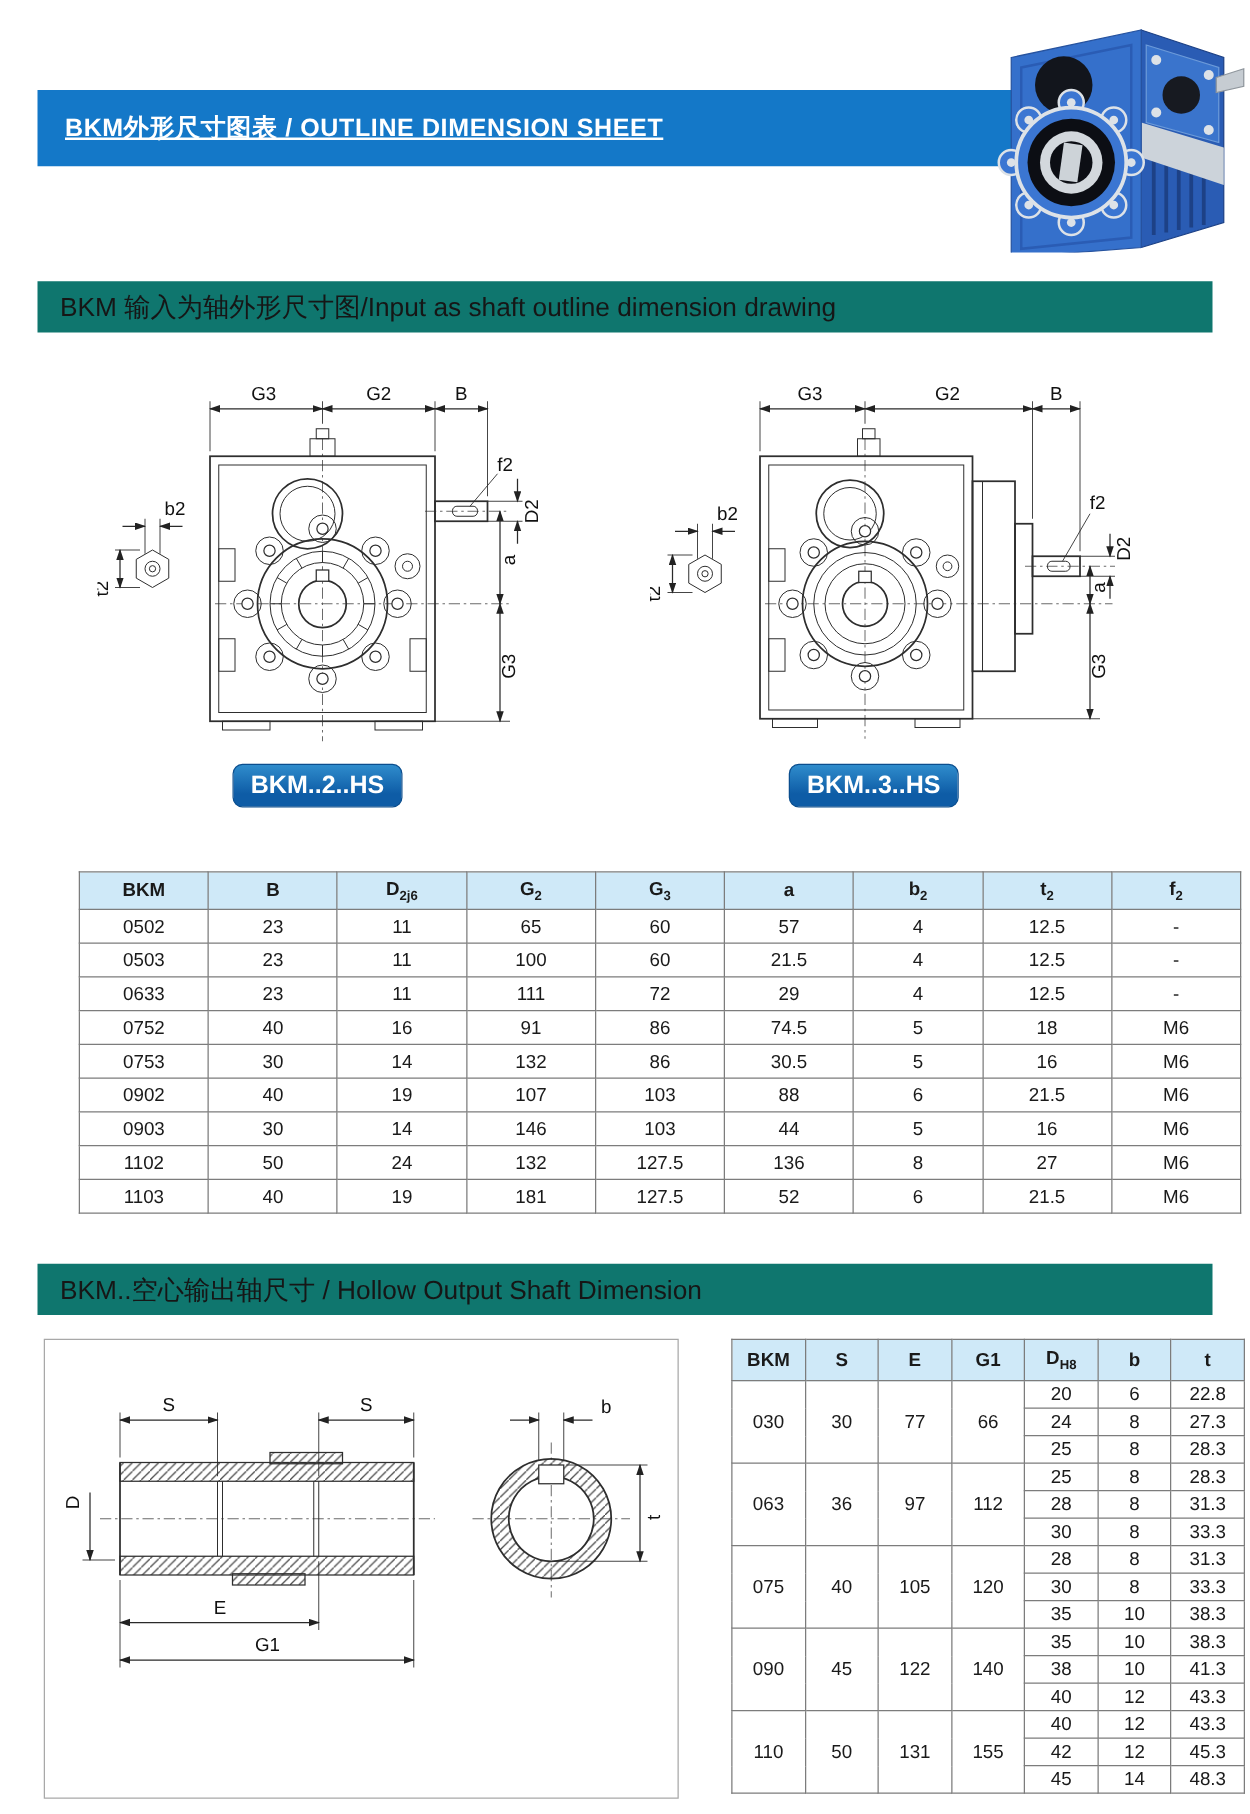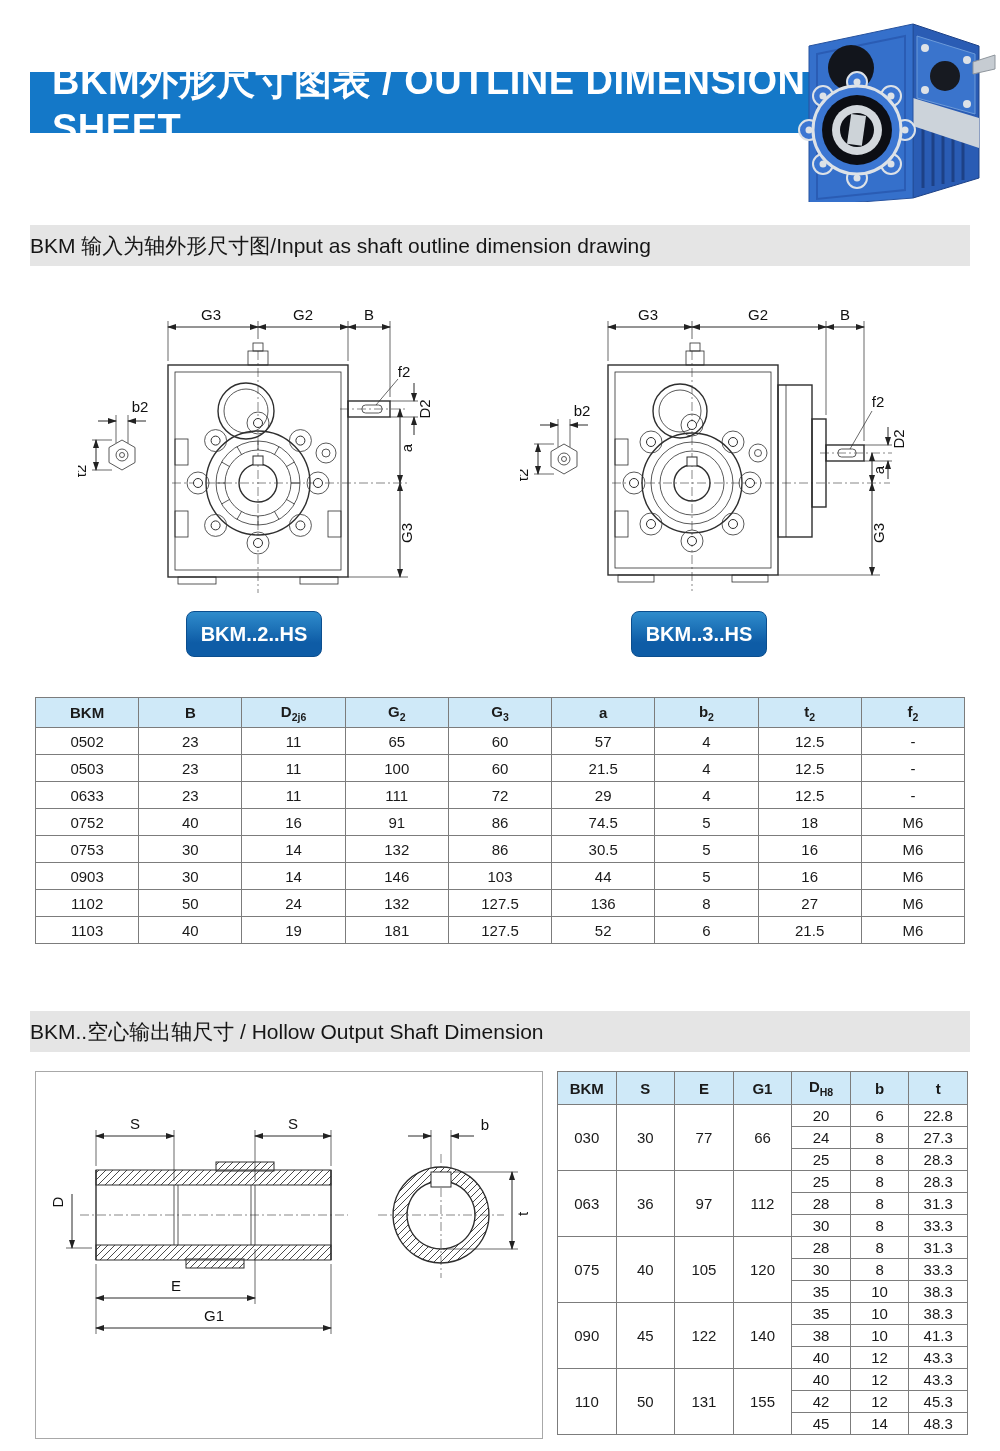--- a/index.html
+++ b/index.html
@@ -1,37 +1,37 @@
 <!DOCTYPE html>
 <html><head>
 <meta charset="utf-8">
 <style>
   html,body{margin:0;padding:0;background:#fff;}
   body{width:1000px;height:1451px;position:relative;font-family:"Liberation Sans","DejaVu Sans",sans-serif;color:#1a1a1a;overflow:hidden;}
   .abs{position:absolute;}
   
   .banner{left:30px;top:72px;width:782px;height:61px;background:#1478c8;display:flex;align-items:center;padding-left:22px;box-sizing:border-box;}
-  .banner span{color:#fff;font-size:38px;font-weight:bold;letter-spacing:.5px;}
+  .banner span{color:#fff;font-size:20px;font-weight:bold;letter-spacing:.5px;text-decoration:underline;}
   
-  .secbar{left:30px;width:940px;height:41px;background:#e5e5e5;display:flex;align-items:center;box-sizing:border-box;}
+  .secbar{left:30px;width:940px;height:41px;background:#0f766e;display:flex;align-items:center;padding-left:18px;box-sizing:border-box;}
   .secbar span{font-size:21px;color:#161616;}
   .sec1{top:225px;} .sec2{top:1011px;}
   
-  .badge{width:136px;height:46px;border-radius:8px;background:linear-gradient(180deg,#2f8ccc 0%,#0e5ca6 70%);border:1px solid #0b4e8e;display:flex;align-items:center;justify-content:center;color:#fff;font-weight:bold;font-size:20px;box-sizing:border-box;}
+  .badge{width:136px;height:35px;border-radius:8px;background:linear-gradient(180deg,#2f8ccc 0%,#0e5ca6 70%);border:1px solid #0b4e8e;display:flex;align-items:center;justify-content:center;color:#fff;font-weight:bold;font-size:20px;box-sizing:border-box;}
   .badge1{left:186px;top:611px;} .badge2{left:631px;top:611px;}
   
   table{border-collapse:collapse;table-layout:fixed;background:#fff;}
   .t1{left:35px;top:697px;width:930px;}
   .t2{left:557px;top:1071px;width:411px;}
   th,td{border:1px solid #7c7c7c;text-align:center;vertical-align:middle;font-size:15px;padding:0;}
   th{background:#cfe9f8;font-weight:bold;height:29px;}
   .t1 td{height:26px;}
   .t2 th{height:32px;}
   .t2 td{height:21px;}
-  table{border:1.5px solid #5a5a5a;}
+  table{border:1.5px solid #5a5a5a;margin-left:28px;}
   sub{font-size:70%;}
   
   .drawbox{left:35px;top:1071px;width:508px;height:368px;border:1px solid #a8a8a8;box-sizing:border-box;}
   
   svg .body{stroke:#2e2e2e;stroke-width:1.4;fill:none;}
   svg .thin{stroke:#2e2e2e;stroke-width:.8;fill:none;}
   svg .dim{stroke:#2a2a2a;stroke-width:1;fill:none;}
   svg .ext{stroke:#2a2a2a;stroke-width:.7;fill:none;}
   svg .cl{stroke:#555;stroke-width:.7;stroke-dasharray:9 3 2 3;fill:none;}
   svg text.dl{font-family:"Liberation Sans",sans-serif;font-size:15px;fill:#111;}
@@ -393,20 +393,31 @@
         <td>30</td>
         <td>14</td>
         <td>132</td>
         <td>86</td>
         <td>30.5</td>
         <td>5</td>
         <td>16</td>
         <td>M6</td>
       </tr>
       <tr>
+        <td>0902</td>
+        <td>40</td>
+        <td>19</td>
+        <td>107</td>
+        <td>103</td>
+        <td>88</td>
+        <td>6</td>
+        <td>21.5</td>
+        <td>M6</td>
+      </tr>
+      <tr>
         <td>0903</td>
         <td>30</td>
         <td>14</td>
         <td>146</td>
         <td>103</td>
         <td>44</td>
         <td>5</td>
         <td>16</td>
         <td>M6</td>
       </tr>

